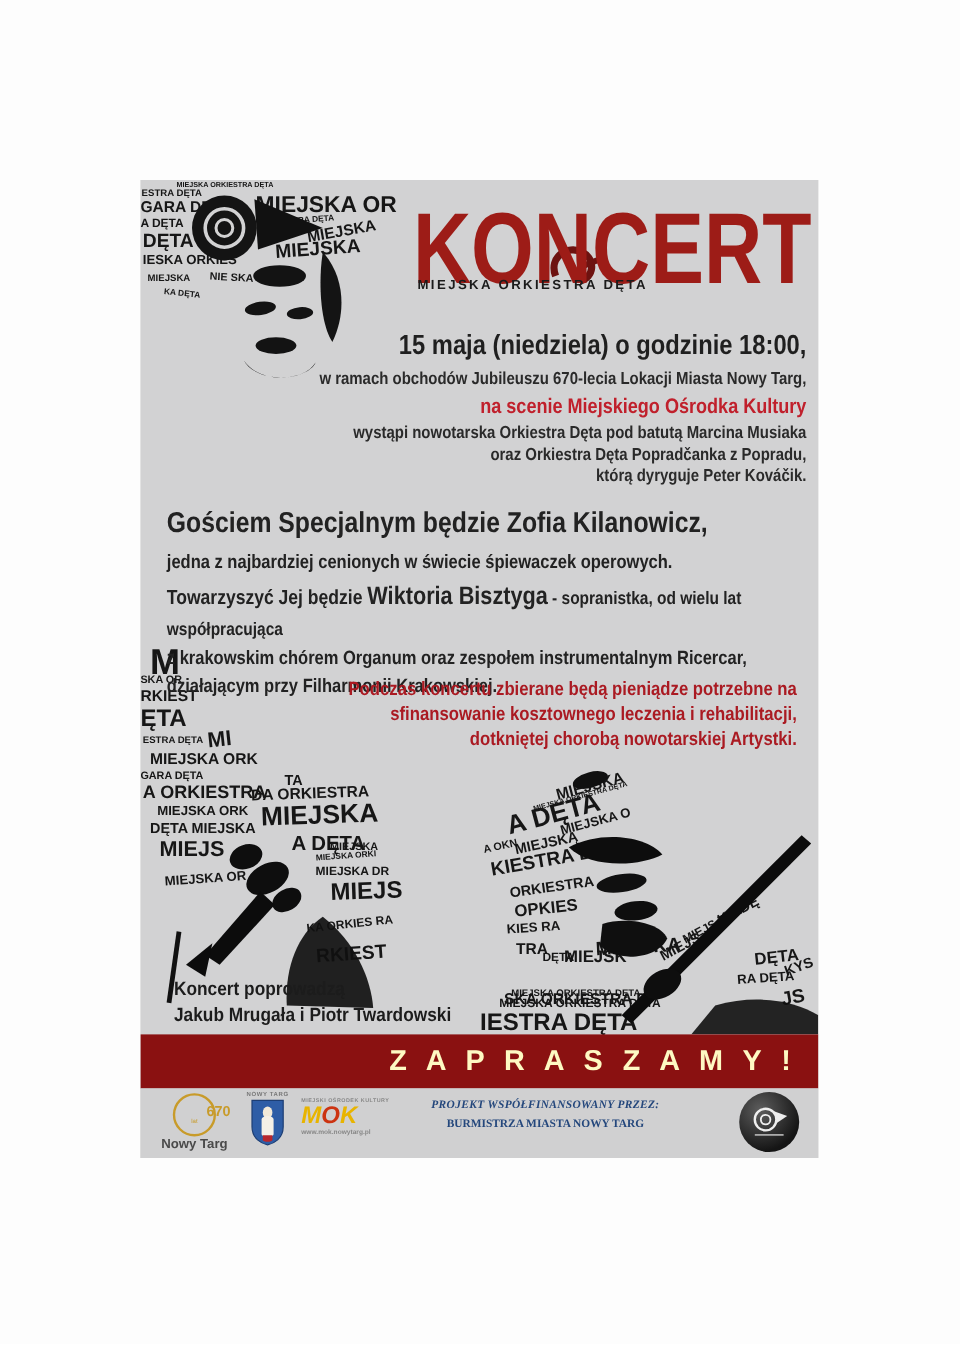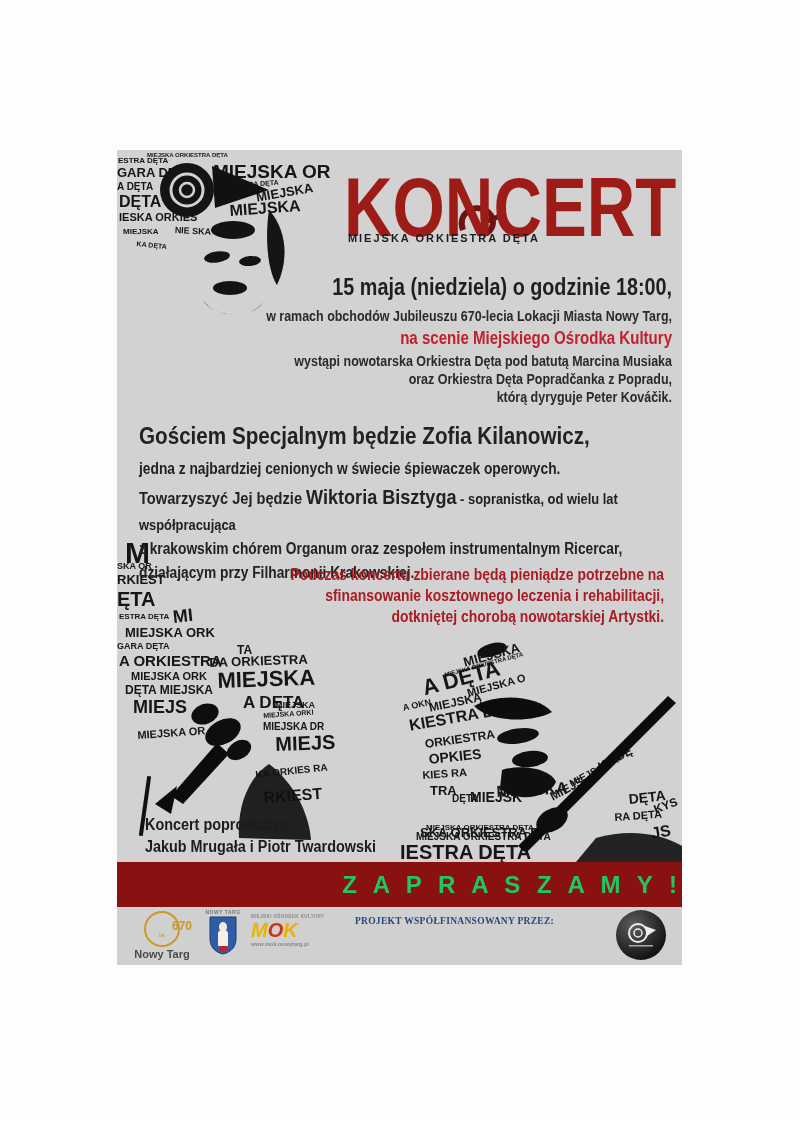--- a/index.html
+++ b/index.html
@@ -29,39 +29,39 @@
   .guest .g1{font-size:24px;margin-bottom:7px;}
   .guest .g{font-size:16px;line-height:1.5;}
   .guest .gpre{font-size:17px;}
   .guest .gname{font-size:21px;}
   .guest .gsuf{font-size:15px;}
   .charity{right:18px;top:414px;width:430px;text-align:right;font-size:16px;line-height:1.32;color:#aa1a22;transform:scaleX(.87);transform-origin:right top;}
   .hosts{left:28px;top:664px;font-size:16px;line-height:1.38;color:#1c1c1c;transform:scaleX(.9);transform-origin:left top;}
 
   
   .banner{position:absolute;left:0;top:712px;width:100%;height:45px;background:#8a1111;display:flex;align-items:center;justify-content:flex-end;z-index:6;}
-  .banner span{color:#22c55e;font-size:24px;font-weight:700;letter-spacing:5px;}
+  .banner span{color:#fef9c3;font-size:24px;font-weight:700;letter-spacing:5px;padding-right:18px;}
 
   
   .footer{position:absolute;left:0;top:757px;width:100%;height:58px;background:#d0d0d1;z-index:6;}
   .logo670{position:absolute;left:14px;top:4px;width:62px;text-align:center;}
   .circle670{width:32px;height:32px;border:2px solid #c89b2a;border-radius:50%;margin:0 auto;display:flex;flex-direction:column;align-items:center;justify-content:center;color:#c89b2a;background:transparent;}
   .n670{font-size:12px;font-weight:700;line-height:1;padding-left:40px;}
   .lat{font-size:5px;line-height:1.2;}
   .nt-name{font-size:11px;color:#4a4a4a;font-weight:700;margin-top:1px;}
   .crest{position:absolute;left:84px;top:2px;width:44px;text-align:center;}
   .crest-cap{font-size:5px;color:#777;font-weight:700;letter-spacing:.5px;}
   .mok{position:absolute;left:134px;top:7px;width:80px;}
   .mok-cap{font-size:4.5px;color:#888;font-weight:700;letter-spacing:.4px;}
   .mok-logo{font-size:20px;font-weight:800;font-style:italic;line-height:1.1;}
   .mok-m,.mok-k{color:#e8b400;}
   .mok-o{color:#cc3311;}
   .mok-url{font-size:5.5px;color:#888;font-weight:700;}
   .funding{position:absolute;left:205px;top:9px;width:265px;text-align:center;font-family:"Liberation Serif",serif;color:#24477c;font-weight:700;}
-  .f1{font-size:9.5px;margin-bottom:4px;letter-spacing:.3px;}
+  .f1{font-size:9.5px;margin-bottom:4px;letter-spacing:.3px;font-style:italic;}
   .f2{font-size:9.5px;line-height:1.55;}
   .sphere{position:absolute;right:16px;top:3px;width:50px;height:50px;border-radius:50%;background:radial-gradient(circle at 35% 30%,#5d5d5d,#151515 72%);display:flex;flex-direction:column;align-items:center;justify-content:center;}
 </style>
 </head>
 <body>
 
 <div class="page">
   <div class="poster">
 
     <div class="art art-a">
@@ -225,20 +225,21 @@
       </div>
 
       <div class="mok">
         <div class="mok-cap">MIEJSKI OŚRODEK KULTURY</div>
         <div class="mok-logo"><span class="mok-m">M</span><span class="mok-o">O</span><span class="mok-k">K</span></div>
         <div class="mok-url">www.mok.nowytarg.pl</div>
       </div>
 
       <div class="funding">
         <div class="f1">PROJEKT WSPÓŁFINANSOWANY PRZEZ:</div>
+        <div class="f2">BURMISTRZA MIASTA NOWY TARG</div>
       </div>
 
       <div class="sphere">
         <svg width="32" height="28">
           <circle cx="13" cy="12" r="9" stroke="#eee" fill="none" stroke-width="2"></circle>
           <circle cx="13" cy="12" r="4" stroke="#eee" fill="none" stroke-width="1.5"></circle>
           <path d="M20 5 L31 9 L22 15 Z" fill="#eee"></path>
           <rect x="4" y="24" width="24" height="1.5" fill="#aaa"></rect>
         </svg>
       </div>

